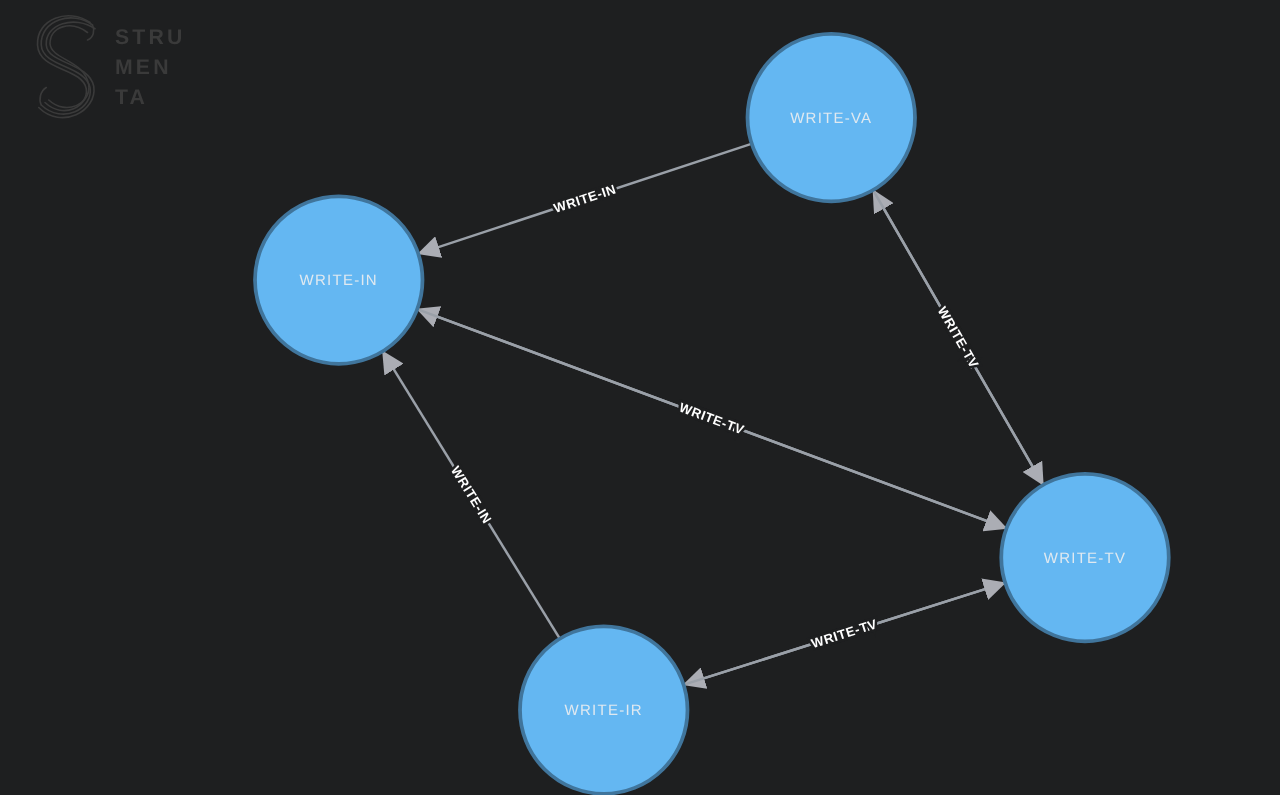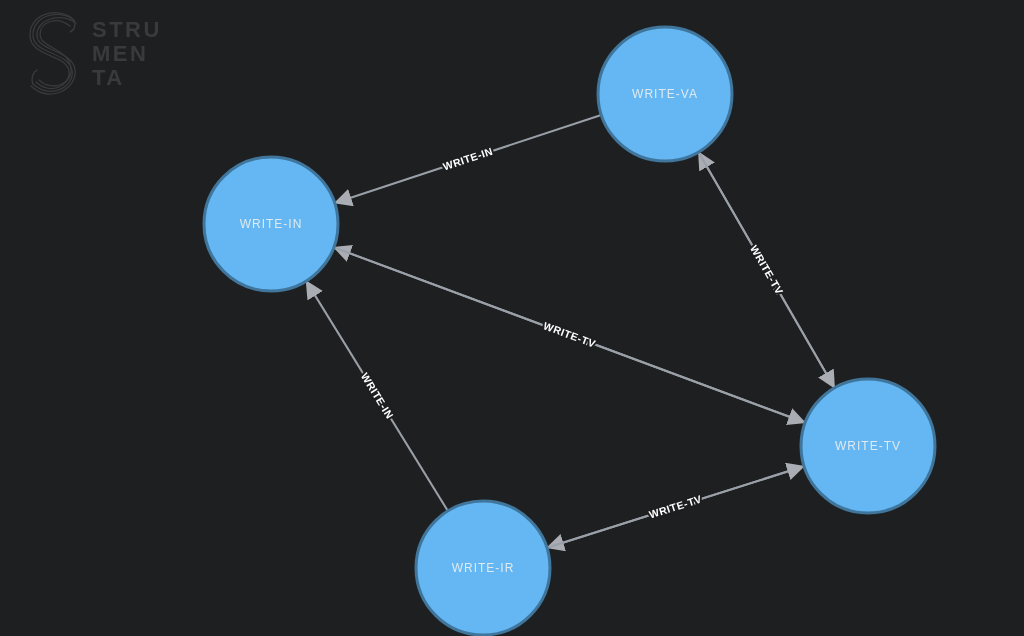--- a/index.html
+++ b/index.html
@@ -18,21 +18,21 @@
     left: 24px;
     display: flex;
     align-items: flex-start;
     user-select: none;
   }
   .logo-mark { width: 58px; height: 86px; }
   .logo-text {
     margin-left: 10px;
     padding-top: 8px;
     font-weight: bold;
-    font-size: 22px;
+    font-size: 17px;
     line-height: 24px;
     letter-spacing: 2.5px;
     color: #3a3a3a;
   }
   .logo-text div { white-space: nowrap; }
   
   svg.graph { position: absolute; top: 0; left: 0; }
   .edge-line {
     stroke: #9aa0a8;
     stroke-width: 2;

